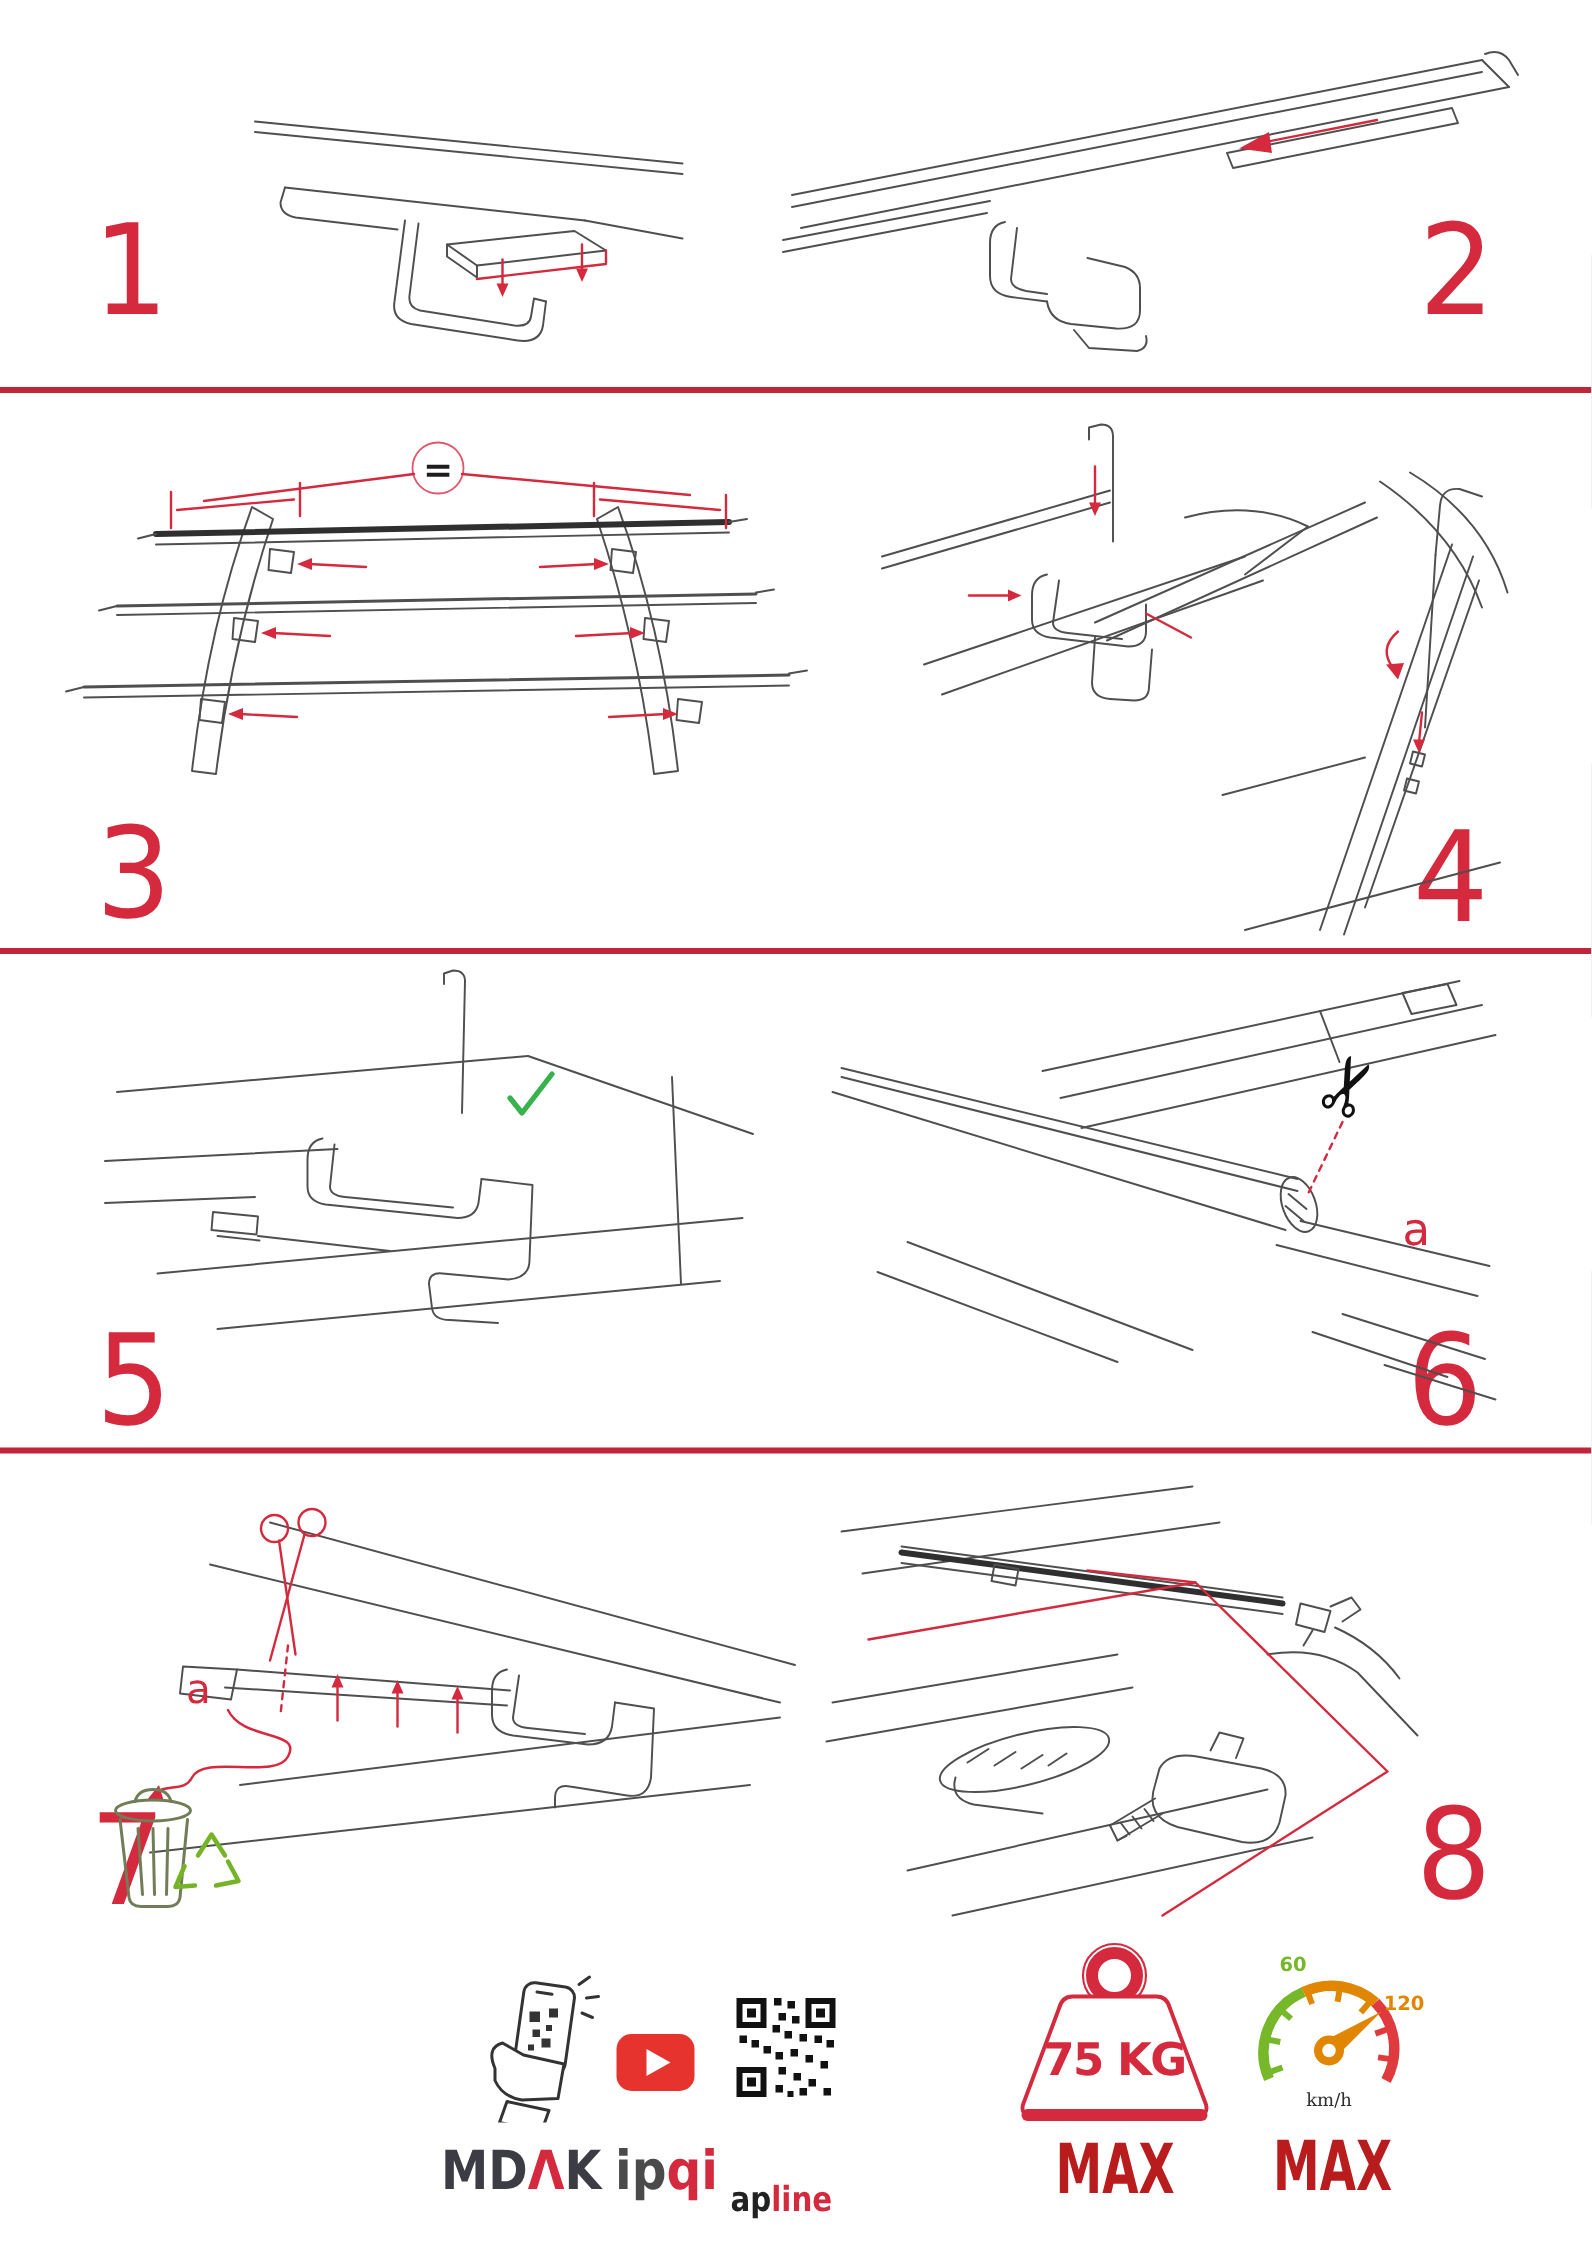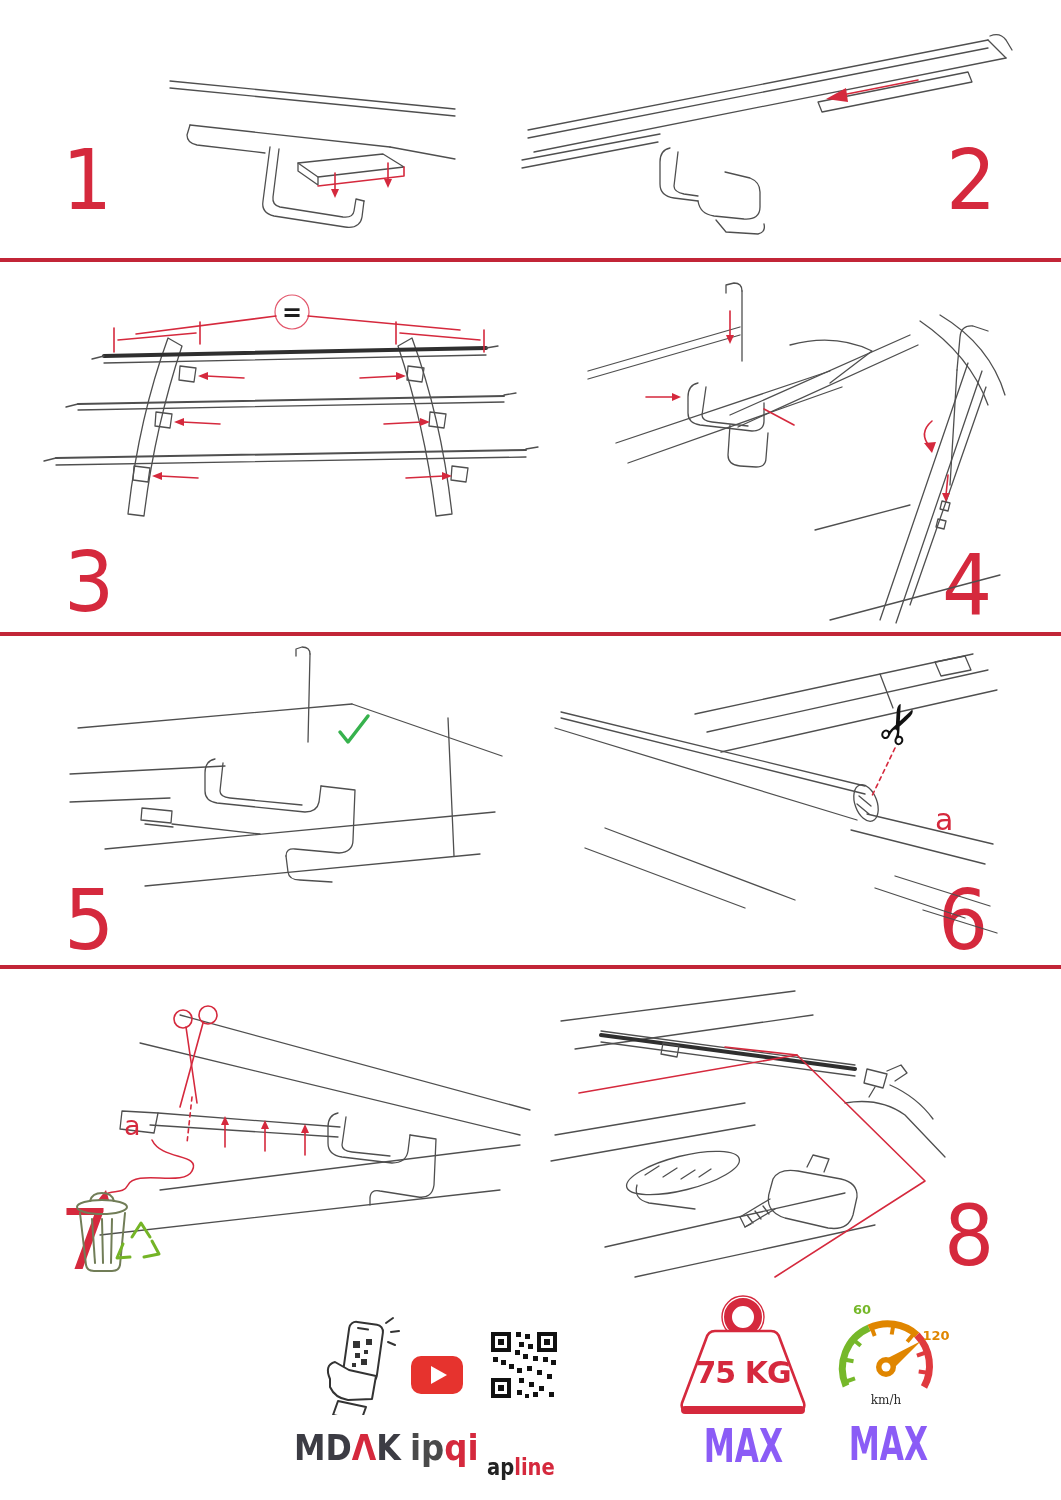--- a/index.html
+++ b/index.html
@@ -17,21 +17,21 @@
   .pink{stroke:#e2566b;fill:none;stroke-width:1.2;}
   .grn{stroke:#37b24d;fill:none;stroke-width:3.5;stroke-linecap:round;stroke-linejoin:round;}
   .rec{stroke:#74b426;fill:none;stroke-width:3;stroke-linecap:round;stroke-linejoin:round;}
   .bin{stroke:#717d57;fill:none;stroke-width:2;stroke-linecap:round;stroke-linejoin:round;}
   .cond{display:inline-block;transform:scaleX(.72);transform-origin:left center;white-space:nowrap;}
   .logo-basic{font-size:58px;font-weight:700;color:#2e1fae;letter-spacing:2px;line-height:1;}
   .brand-line{font-size:33px;font-weight:700;line-height:1;letter-spacing:0;}
   .brand-black{color:#2d2d2d;} .brand-red{color:#d5293d;}
   .logo-sm{font-size:36px;font-weight:700;color:#3c3c44;line-height:1;}
   .logo-sm .lam{color:#d5293d;}
-  .max-label{font-size:46px;font-weight:700;color:#8b5cf6;line-height:1;}
+  .max-label{font-size:46px;font-weight:700;color:#b91c1c;line-height:1;}
   .centered{text-align:center;}
 </style>
 </head>
 <body>
 
 <div class="page">
 
   <div class="stepnum" style="left:62px;top:138px;">1</div>
 
   <div class="panel" style="left:150px;top:55px;">

